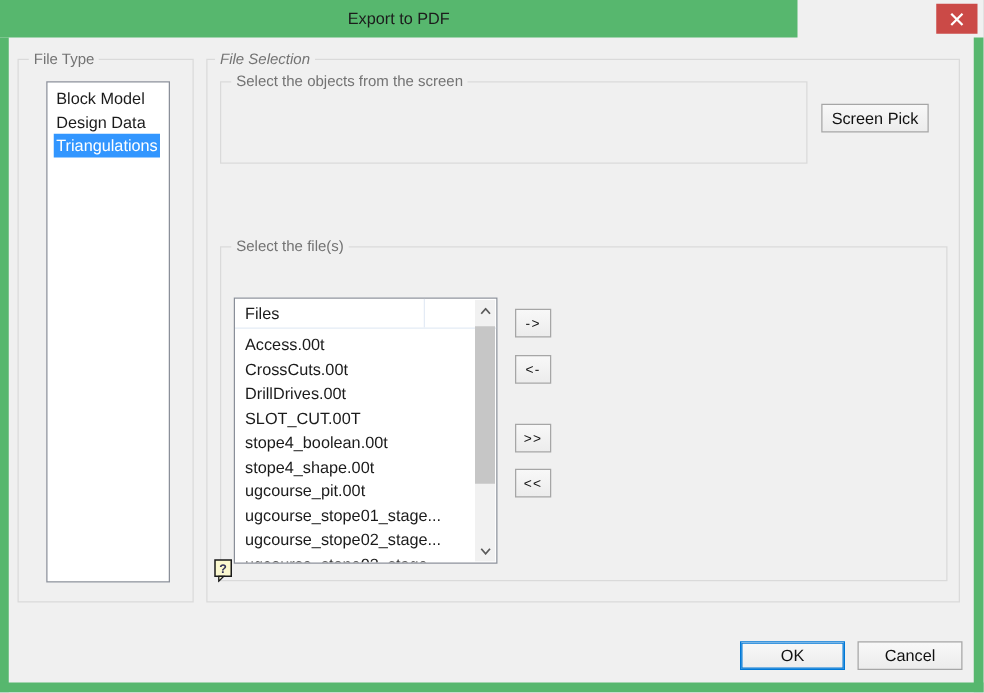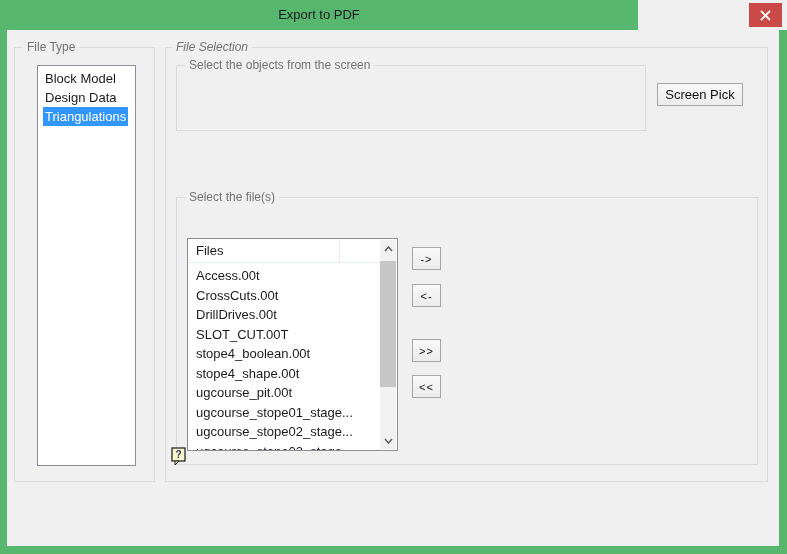--- a/index.html
+++ b/index.html
@@ -138,13 +138,15 @@
 
     <div class="help-icon" style="left:5px;top:399px;">
       <svg width="16" height="19" viewBox="0 0 16 19">
         <rect x="1" y="1" width="13" height="13" fill="#fbf8cf" stroke="#1a1a1a" stroke-width="1.2"></rect>
         <polygon points="4,14 8,14 4,18" fill="#fbf8cf" stroke="#1a1a1a" stroke-width="1"></polygon>
         <text id="helpGlyph" x="7.5" y="11" text-anchor="middle" font-family="Liberation Sans, sans-serif" font-size="10" font-weight="bold" fill="#33335a">?</text>
       </svg>
     </div>
   </div>
 
+  <button class="btn ok" style="left:592px;top:513px;width:84px;height:23px;">OK</button>
+  <button class="btn" style="left:686px;top:513px;width:84px;height:23px;">Cancel</button>
 </div>
 
 </body></html>

